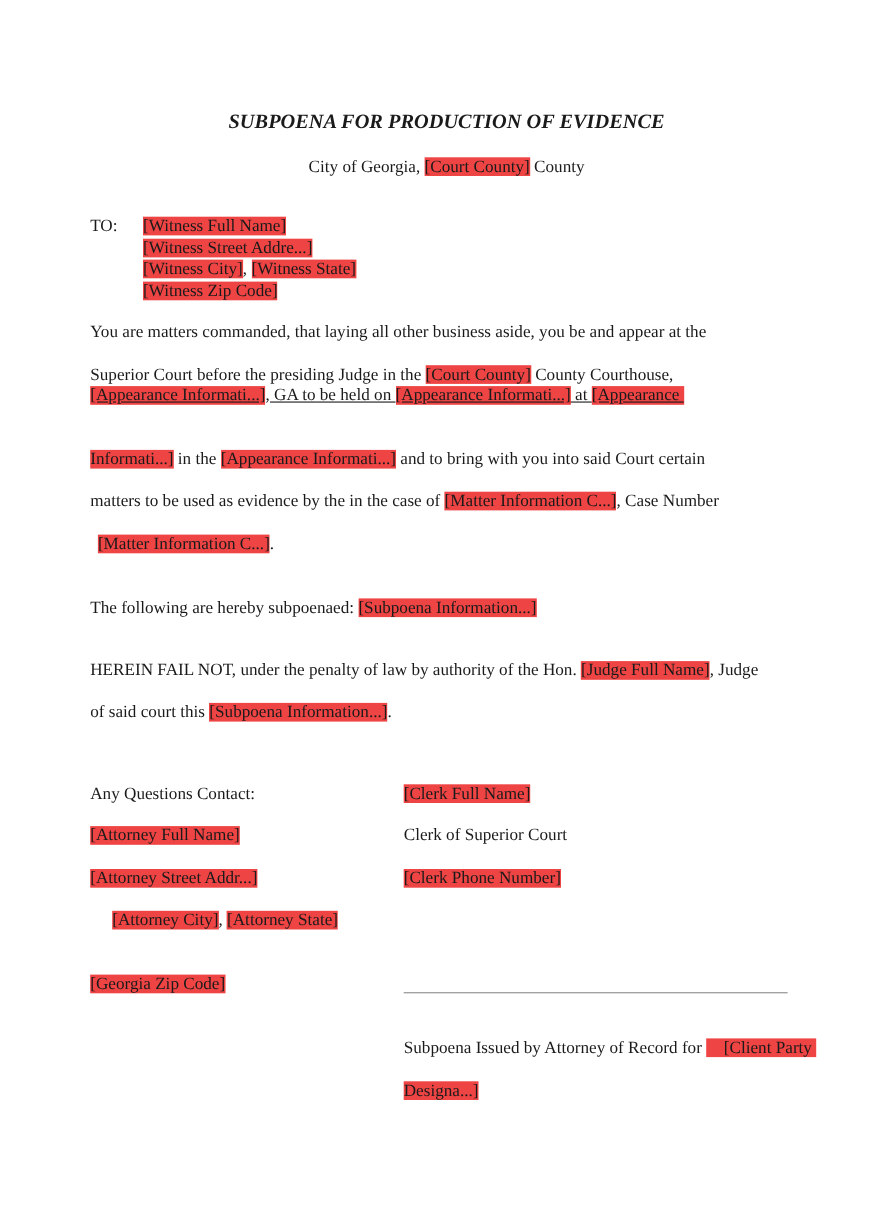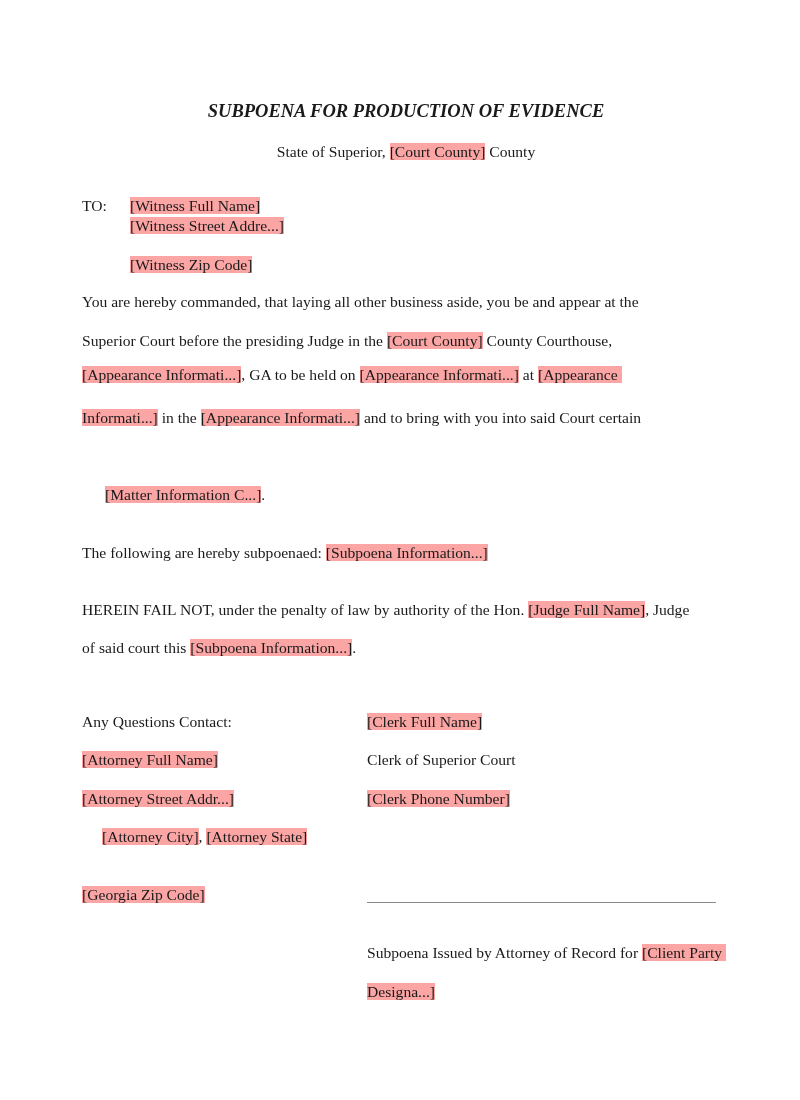--- a/index.html
+++ b/index.html
@@ -1,59 +1,65 @@
 <!DOCTYPE html>
 <html><head>
   <meta charset="utf-8">
   <style>
     html, body { margin: 0; padding: 0; background: #ffffff; }
     body { width: 800px; height: 1100px; position: relative; overflow: hidden;
            font-family: "Liberation Serif", "DejaVu Serif", serif; color: #1a1a1a; }
     .page { position: absolute; left: 0; top: 0; width: 732px; height: 1100px; background: #fff; }
     .line { position: absolute; font-size: 15.6px; line-height: 20px; white-space: nowrap; }
-    .hl { background: #fca5a5; }
+    .hl { background: #ef4444; }
     .title { position: absolute; top: 100px; left: 0; width: 812px; text-align: center;
              font-size: 18.5px; font-weight: bold; font-style: italic; line-height: 22px; }
     .center { left: 0; width: 812px; text-align: center; }
     .sigline { position: absolute; left: 367px; top: 902px; width: 349px; height: 0;
                border-top: 1px solid #8a8a8a; }
   </style>
 </head>
 <body>
 
 <div class="page">
 
   <div class="title">SUBPOENA FOR PRODUCTION OF EVIDENCE</div>
 
   <div class="line center" style="top:142px;">
-    <span>State of Superior, </span><span class="hl">[Court County]</span><span> County</span>
+    <span>City of Georgia, </span><span class="hl">[Court County]</span><span> County</span>
   </div>
 
   <div class="line" style="left:82px; top:196px;">TO:</div>
   <div class="line" style="left:130px; top:196px;">
     <span class="hl">[Witness Full Name]</span>
   </div>
   <div class="line" style="left:130px; top:216px;">
     <span class="hl">[Witness Street Addre...]</span>
   </div>
+  <div class="line" style="left:130px; top:235px;">
+    <span class="hl">[Witness City]</span><span>, </span><span class="hl">[Witness State]</span>
+  </div>
   <div class="line" style="left:130px; top:255px;">
     <span class="hl">[Witness Zip Code]</span>
   </div>
 
-  <div class="line" style="left:82px; top:292px;">You are hereby commanded, that laying all other business aside, you be and appear at the</div>
+  <div class="line" style="left:82px; top:292px;">You are matters commanded, that laying all other business aside, you be and appear at the</div>
   <div class="line" style="left:82px; top:331px;">
     <span>Superior Court before the presiding Judge in the </span><span class="hl">[Court County]</span><span> County Courthouse,</span>
   </div>
-  <div class="line" style="left:82px; top:365px;">
+  <div class="line" style="left:82px; top:350px;text-decoration:underline;">
     <span class="hl">[Appearance Informati...]</span><span>, GA to be held on </span><span class="hl">[Appearance Informati...]</span><span> at </span><span class="hl" style="white-space:pre;">[Appearance </span>
   </div>
   <div class="line" style="left:82px; top:408px;">
     <span class="hl">Informati...]</span><span> in the </span><span class="hl">[Appearance Informati...]</span><span> and to bring with you into said Court certain</span>
   </div>
-  <div class="line" style="left:88px; top:485px;padding-left:17px;">
+  <div class="line" style="left:82px; top:446px;">
+    <span>matters to be used as evidence by the in the case of </span><span class="hl">[Matter Information C...]</span><span>, Case Number</span>
+  </div>
+  <div class="line" style="left:72px; top:485px;padding-left:17px;">
     <span class="hl">[Matter Information C...]</span><span>.</span>
   </div>
 
   <div class="line" style="left:82px; top:543px;text-align:center;">
     <span>The following are hereby subpoenaed: </span><span class="hl">[Subpoena Information...]</span>
   </div>
 
   <div class="line" style="left:82px; top:600px;">
     <span>HEREIN FAIL NOT, under the penalty of law by authority of the Hon. </span><span class="hl">[Judge Full Name]</span><span>, Judge</span>
   </div>
@@ -79,19 +85,19 @@
     <span class="hl">[Clerk Full Name]</span>
   </div>
   <div class="line" style="left:367px; top:750px;">Clerk of Superior Court</div>
   <div class="line" style="left:367px; top:789px;">
     <span class="hl">[Clerk Phone Number]</span>
   </div>
 
   <div class="sigline"></div>
 
   <div class="line" style="left:367px; top:943px;">
-    <span>Subpoena Issued by Attorney of Record for </span><span class="hl" style="white-space:pre;">[Client Party </span>
+    <span>Subpoena Issued by Attorney of Record for </span><span class="hl" style="white-space:pre;padding-left:16px;">[Client Party </span>
   </div>
   <div class="line" style="left:367px; top:982px;">
     <span class="hl">Designa...]</span>
   </div>
 
 </div>
 
 </body></html>

